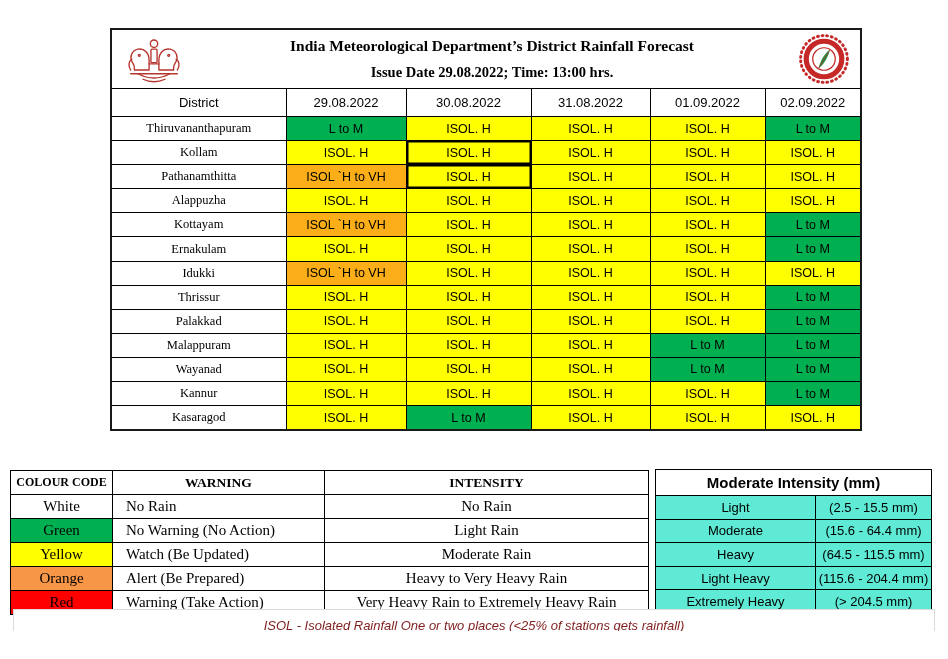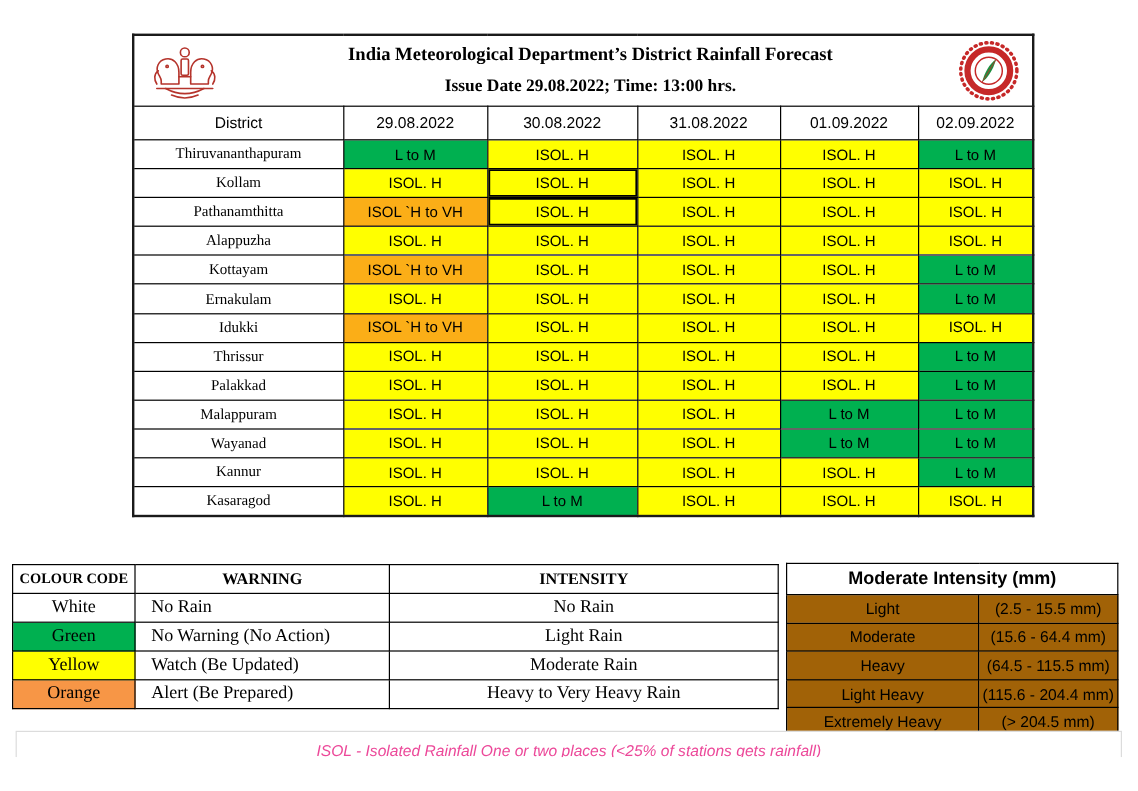--- a/index.html
+++ b/index.html
@@ -33,26 +33,26 @@
   .legend td.warn{text-align:left;padding-left:13px;}
   .lg-white{background:#fff;}
   .lg-green{background:var(--green);}
   .lg-yellow{background:var(--yellow);}
   .lg-orange{background:var(--legend-orange);}
   .lg-red{background:var(--red);}
   
   .intensity{position:absolute;left:655px;top:469px;width:276px;border:1.5px solid #000;}
   .intensity th,.intensity td{border:1px solid #000;padding:0;}
   .intensity th{height:25px;font-size:15px;font-weight:bold;text-align:center;background:#fff;}
-  .intensity td{height:22.6px;font-size:13px;text-align:center;background:#a16207;}
+  .intensity td{height:22.6px;font-size:13px;text-align:center;background:#5eead4;}
   
   .footnote{
     position:absolute;left:13px;top:609px;width:920px;height:30px;
     display:flex;align-items:center;justify-content:center;
-    font-size:13px;font-style:italic;color:#ec4899;
+    font-size:13px;font-style:italic;color:#7f1d1d;
     border:1px solid #dcdcdc;background:#fff;
   }
   .gline{position:absolute;background:#e2e2e2;}
 </style>
 </head>
 <body>
 
 <div class="page">
 
   <table class="forecast">
@@ -242,20 +242,25 @@
         <tr>
           <td class="lg-yellow">Yellow</td>
           <td class="warn">Watch (Be Updated)</td>
           <td>Moderate Rain</td>
         </tr>
         <tr>
           <td class="lg-orange">Orange</td>
           <td class="warn">Alert (Be Prepared)</td>
           <td>Heavy to Very Heavy Rain</td>
         </tr>
+        <tr>
+          <td class="lg-red">Red</td>
+          <td class="warn">Warning (Take Action)</td>
+          <td>Very Heavy Rain to Extremely Heavy Rain</td>
+        </tr>
       </tbody>
   </table>
 
   <table class="intensity">
     <colgroup>
         <col style="width:160px">
         <col style="width:116px">
       </colgroup>
     <thead>
       <tr>

